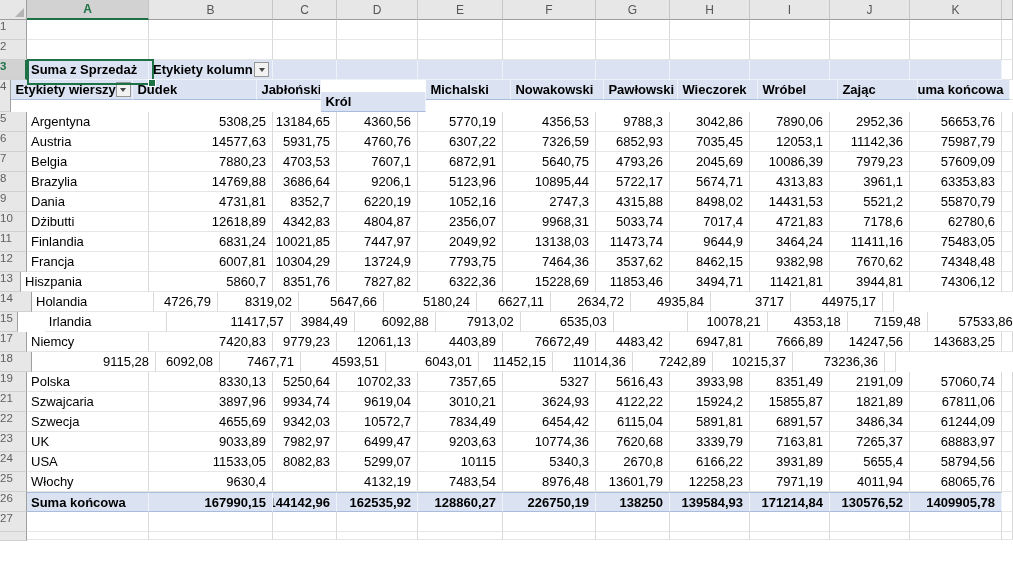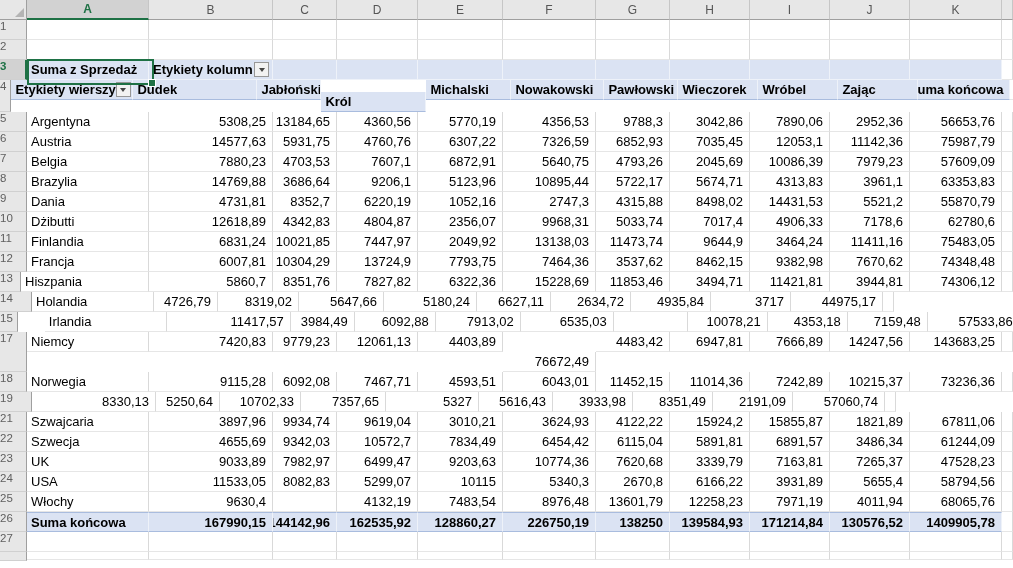--- a/index.html
+++ b/index.html
@@ -222,21 +222,21 @@
     <div class="row">
       <div class="rn" style="width: 27px;">10</div>
       <div class="c txt" style="width: 122px;">Dżibutti</div>
       <div class="c num" style="width: 124px;">12618,89</div>
       <div class="c num" style="width: 64px;">4342,83</div>
       <div class="c num" style="width: 81px;">4804,87</div>
       <div class="c num" style="width: 85px;">2356,07</div>
       <div class="c num" style="width: 93px;">9968,31</div>
       <div class="c num" style="width: 74px;">5033,74</div>
       <div class="c num" style="width: 80px;">7017,4</div>
-      <div class="c num" style="width: 80px;">4906,33</div>
+      <div class="c num" style="width: 80px;">4721,83</div>
       <div class="c num" style="width: 80px;">7178,6</div>
       <div class="c num" style="width: 92px;">62780,6</div>
       <div class="c" style="width: 11px;"></div>
     </div>
     <div class="row">
       <div class="rn" style="width: 27px;">11</div>
       <div class="c txt" style="width: 122px;">Finlandia</div>
       <div class="c num" style="width: 124px;">6831,24</div>
       <div class="c num" style="width: 64px;">10021,85</div>
       <div class="c num" style="width: 81px;">7447,97</div>
@@ -308,45 +308,45 @@
       <div class="c num" style="width: 92px;">57533,86</div>
       <div class="c" style="width: 11px;"></div>
     </div>
     <div class="row">
       <div class="rn" style="width: 27px;">17</div>
       <div class="c txt" style="width: 122px;">Niemcy</div>
       <div class="c num" style="width: 124px;">7420,83</div>
       <div class="c num" style="width: 64px;">9779,23</div>
       <div class="c num" style="width: 81px;">12061,13</div>
       <div class="c num" style="width: 85px;">4403,89</div>
-      <div class="c num" style="width: 93px; margin-top: 20px;">76672,49</div>
+      <div class="c num" style="width: 93px;">76672,49</div>
       <div class="c num" style="width: 74px;">4483,42</div>
       <div class="c num" style="width: 80px;">6947,81</div>
       <div class="c num" style="width: 80px;">7666,89</div>
       <div class="c num" style="width: 80px;">14247,56</div>
       <div class="c num" style="width: 92px;">143683,25</div>
       <div class="c" style="width: 11px;"></div>
     </div>
     <div class="row">
       <div class="rn" style="width: 27px;">18</div>
-      <div class="c txt" style="width: 122px;">Norwegia</div>
       <div class="c num" style="width: 124px;">9115,28</div>
       <div class="c num" style="width: 64px;">6092,08</div>
       <div class="c num" style="width: 81px;">7467,71</div>
       <div class="c num" style="width: 85px;">4593,51</div>
       <div class="c num" style="width: 93px;">6043,01</div>
       <div class="c num" style="width: 74px;">11452,15</div>
       <div class="c num" style="width: 80px;">11014,36</div>
       <div class="c num" style="width: 80px;">7242,89</div>
       <div class="c num" style="width: 80px;">10215,37</div>
       <div class="c num" style="width: 92px;">73236,36</div>
       <div class="c" style="width: 11px;"></div>
     </div>
     <div class="row">
       <div class="rn" style="width: 27px;">19</div>
+      <div class="c txt" style="width: 122px;">Polska</div>
       <div class="c num" style="width: 124px;">8330,13</div>
       <div class="c num" style="width: 64px;">5250,64</div>
       <div class="c num" style="width: 81px;">10702,33</div>
       <div class="c num" style="width: 85px;">7357,65</div>
       <div class="c num" style="width: 93px;">5327</div>
       <div class="c num" style="width: 74px;">5616,43</div>
       <div class="c num" style="width: 80px;">3933,98</div>
       <div class="c num" style="width: 80px;">8351,49</div>
       <div class="c num" style="width: 80px;">2191,09</div>
       <div class="c num" style="width: 92px;">57060,74</div>
@@ -387,21 +387,21 @@
       <div class="c txt" style="width: 122px;">UK</div>
       <div class="c num" style="width: 124px;">9033,89</div>
       <div class="c num" style="width: 64px;">7982,97</div>
       <div class="c num" style="width: 81px;">6499,47</div>
       <div class="c num" style="width: 85px;">9203,63</div>
       <div class="c num" style="width: 93px;">10774,36</div>
       <div class="c num" style="width: 74px;">7620,68</div>
       <div class="c num" style="width: 80px;">3339,79</div>
       <div class="c num" style="width: 80px;">7163,81</div>
       <div class="c num" style="width: 80px;">7265,37</div>
-      <div class="c num" style="width: 92px;">47528,23</div>
+      <div class="c num" style="width: 92px;">68883,97</div>
       <div class="c" style="width: 11px;"></div>
     </div>
     <div class="row">
       <div class="rn" style="width: 27px;">24</div>
       <div class="c txt" style="width: 122px;">USA</div>
       <div class="c num" style="width: 124px;">11533,05</div>
       <div class="c num" style="width: 64px;">8082,83</div>
       <div class="c num" style="width: 81px;">5299,07</div>
       <div class="c num" style="width: 85px;">10115</div>
       <div class="c num" style="width: 93px;">5340,3</div>

